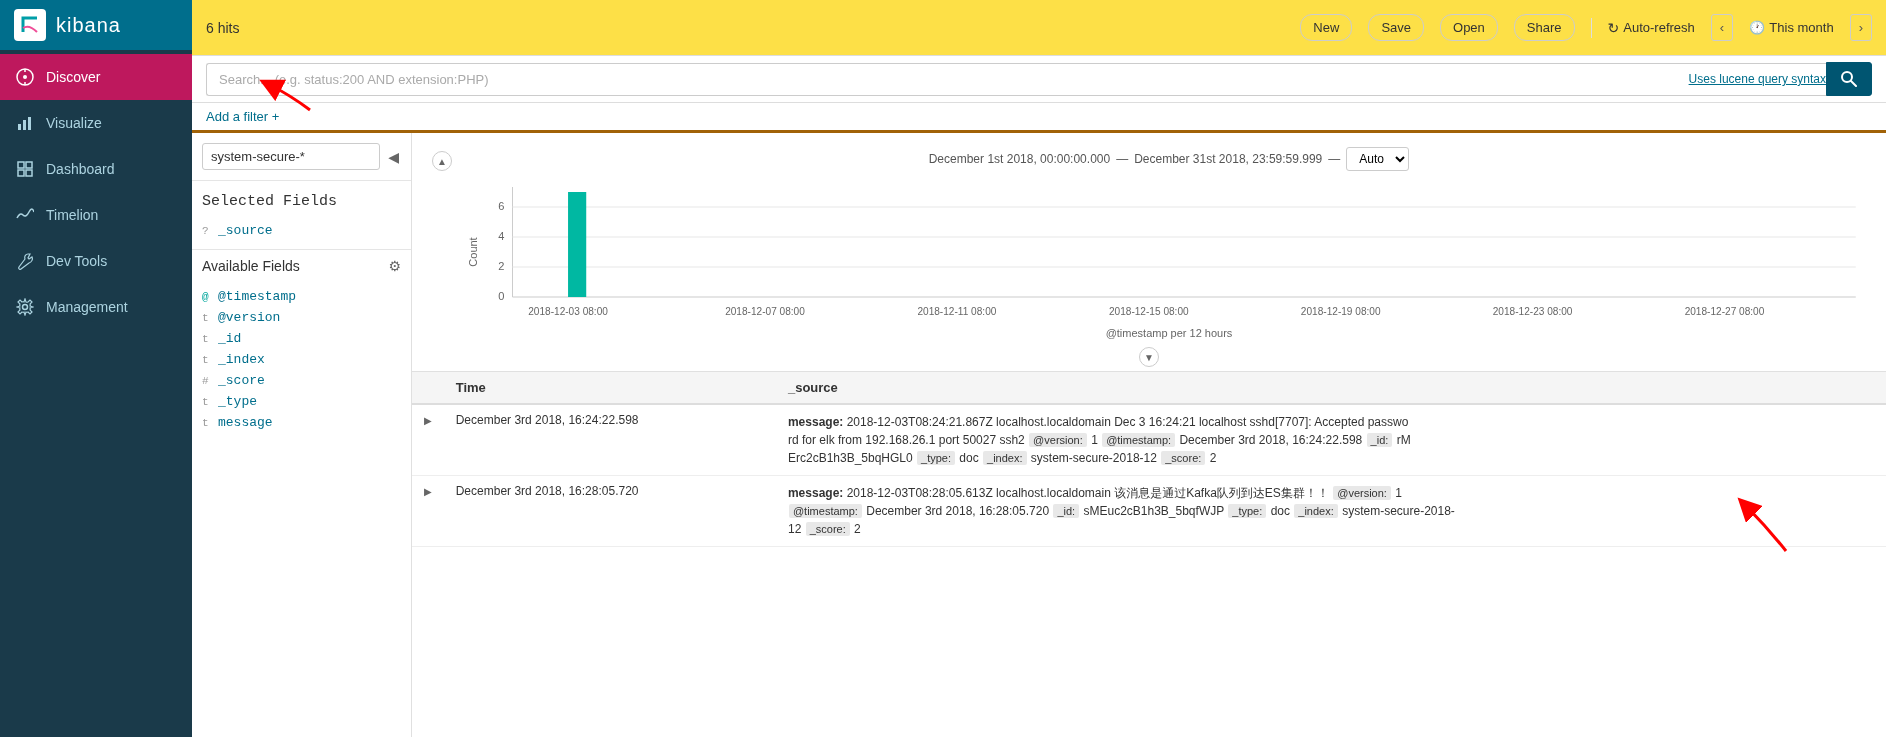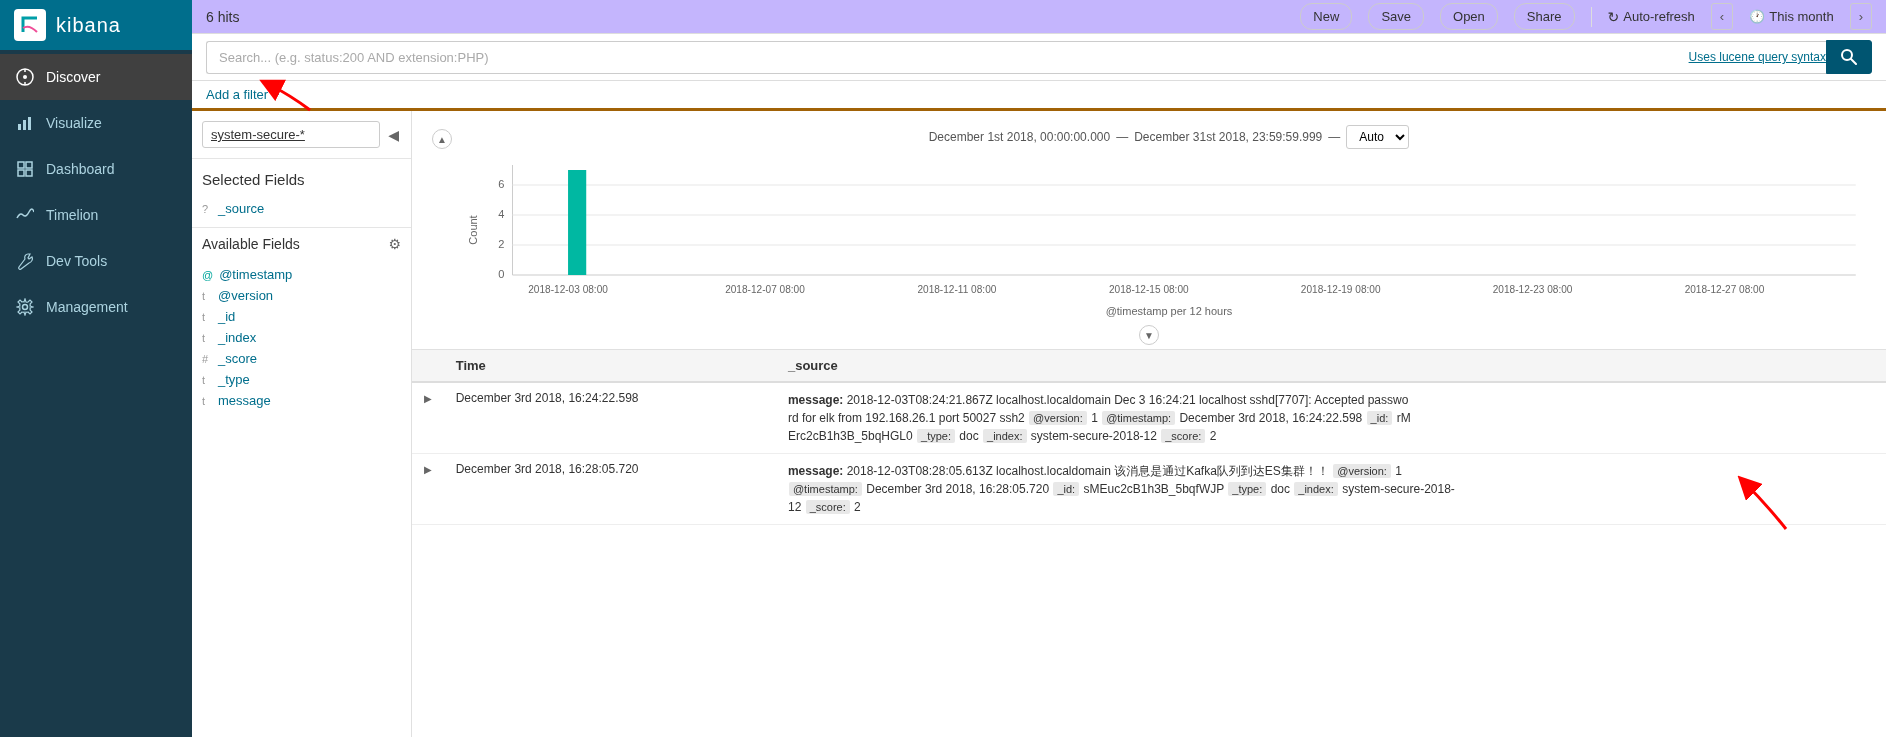--- a/index.html
+++ b/index.html
@@ -6,29 +6,29 @@
     body { font-family: -apple-system, BlinkMacSystemFont, 'Segoe UI', Arial, sans-serif; font-size: 13px; background: #f5f5f5; display: flex; height: 737px; overflow: hidden; }
 
     
     .sidebar { width: 192px; background: #1a3a4a; display: flex; flex-direction: column; flex-shrink: 0; }
     .sidebar-logo { display: flex; align-items: center; padding: 10px 14px; background: #006e8c; height: 50px; }
     .sidebar-logo-icon { width: 32px; height: 32px; background: #fff; border-radius: 4px; display: flex; align-items: center; justify-content: center; margin-right: 10px; flex-shrink: 0; }
     .sidebar-logo-icon svg { width: 22px; height: 22px; }
     .sidebar-logo-text { color: #fff; font-size: 20px; font-weight: 300; letter-spacing: 1px; }
     .sidebar-nav { display: flex; flex-direction: column; padding-top: 4px; }
     .sidebar-item { display: flex; align-items: center; padding: 12px 14px; color: #acd3e0; cursor: pointer; transition: background 0.15s; }
-    .sidebar-item.active { background: #404040; color: #fff; }
+    .sidebar-item.active { background: #be185d; color: #fff; }
     .sidebar-item-icon { width: 22px; height: 22px; margin-right: 10px; display: flex; align-items: center; justify-content: center; flex-shrink: 0; }
     .sidebar-item-label { font-size: 14px; }
 
     
     .main { flex: 1; display: flex; flex-direction: column; overflow: hidden; }
 
     
-    .toolbar { background: #c4b5fd; border-bottom: 1px solid #ddd; display: flex; align-items: center; padding: 0 14px; height: 34px; gap: 16px; flex-shrink: 0; }
+    .toolbar { background: #fde047; border-bottom: 1px solid #ddd; display: flex; align-items: center; padding: 0 14px; height: 56px; gap: 16px; flex-shrink: 0; }
     .toolbar-hits { font-size: 14px; color: #333; font-weight: 500; }
     .toolbar-spacer { flex: 1; }
     .toolbar-btn { background: none; border: 1px solid #ccc; border-radius: 12px; padding: 5px 12px; font-size: 13px; cursor: pointer; color: #333; display: flex; align-items: center; gap: 5px; }
     .toolbar-autorefresh { display: flex; align-items: center; gap: 4px; font-size: 13px; color: #333; cursor: pointer; }
     .toolbar-time { display: flex; align-items: center; gap: 4px; font-size: 13px; color: #333; cursor: pointer; }
     .toolbar-arrow { background: none; border: 1px solid #ccc; border-radius: 3px; padding: 5px 8px; cursor: pointer; color: #555; font-size: 13px; }
 
     
     .searchbar { background: #fff; border-bottom: 1px solid #ddd; display: flex; align-items: center; padding: 6px 14px; flex-shrink: 0; position: relative; }
     .searchbar input { flex: 1; border: 1px solid #ccc; border-right: none; border-radius: 3px 0 0 3px; padding: 8px 12px; font-size: 13px; outline: none; color: #333; }
@@ -39,24 +39,24 @@
     
     .filterbar { background: #fff; border-bottom: 3px solid #a16207; padding: 6px 14px; display: flex; align-items: center; gap: 8px; flex-shrink: 0; }
     .add-filter { color: #006e8c; font-size: 13px; cursor: pointer; display: flex; align-items: center; gap: 3px; }
 
     
     .content { display: flex; flex: 1; overflow: hidden; }
 
     
     .left-panel { width: 220px; background: #fff; border-right: 1px solid #e0e0e0; display: flex; flex-direction: column; overflow-y: auto; flex-shrink: 0; }
     .index-selector { display: flex; align-items: center; padding: 10px 10px; border-bottom: 1px solid #e5e5e5; gap: 6px; }
-    .index-dropdown { flex: 1; border: 1px solid #ccc; border-radius: 3px; padding: 5px 8px; font-size: 13px; color: #333; background: #fff; cursor: pointer; appearance: none; text-decoration: underline; }
+    .index-dropdown { flex: 1; border: 1px solid #ccc; border-radius: 3px; padding: 5px 8px; font-size: 13px; color: #333; background: #fff; cursor: pointer; appearance: none; }
     .collapse-btn { background: none; border: none; cursor: pointer; color: #666; font-size: 14px; padding: 2px; }
 
-    .fields-section { padding: 8px 10px; }
+    .fields-section { padding: 8px 10px; font-family: Liberation Mono, monospace; }
     .fields-title { font-size: 15px; font-weight: 500; color: #333; margin-bottom: 6px; padding: 4px 0; }
     .field-item { display: flex; align-items: center; padding: 3px 0; font-size: 13px; color: #333; cursor: pointer; }
     .field-type { color: #999; margin-right: 6px; font-size: 11px; min-width: 10px; }
     .field-name { color: #006e8c; }
 
     .available-fields-header { display: flex; align-items: center; justify-content: space-between; padding: 8px 10px 4px; border-top: 1px solid #e5e5e5; }
     .available-fields-title { font-size: 14px; font-weight: 500; color: #333; }
     .gear-icon { color: #666; cursor: pointer; font-size: 14px; }
 
     

